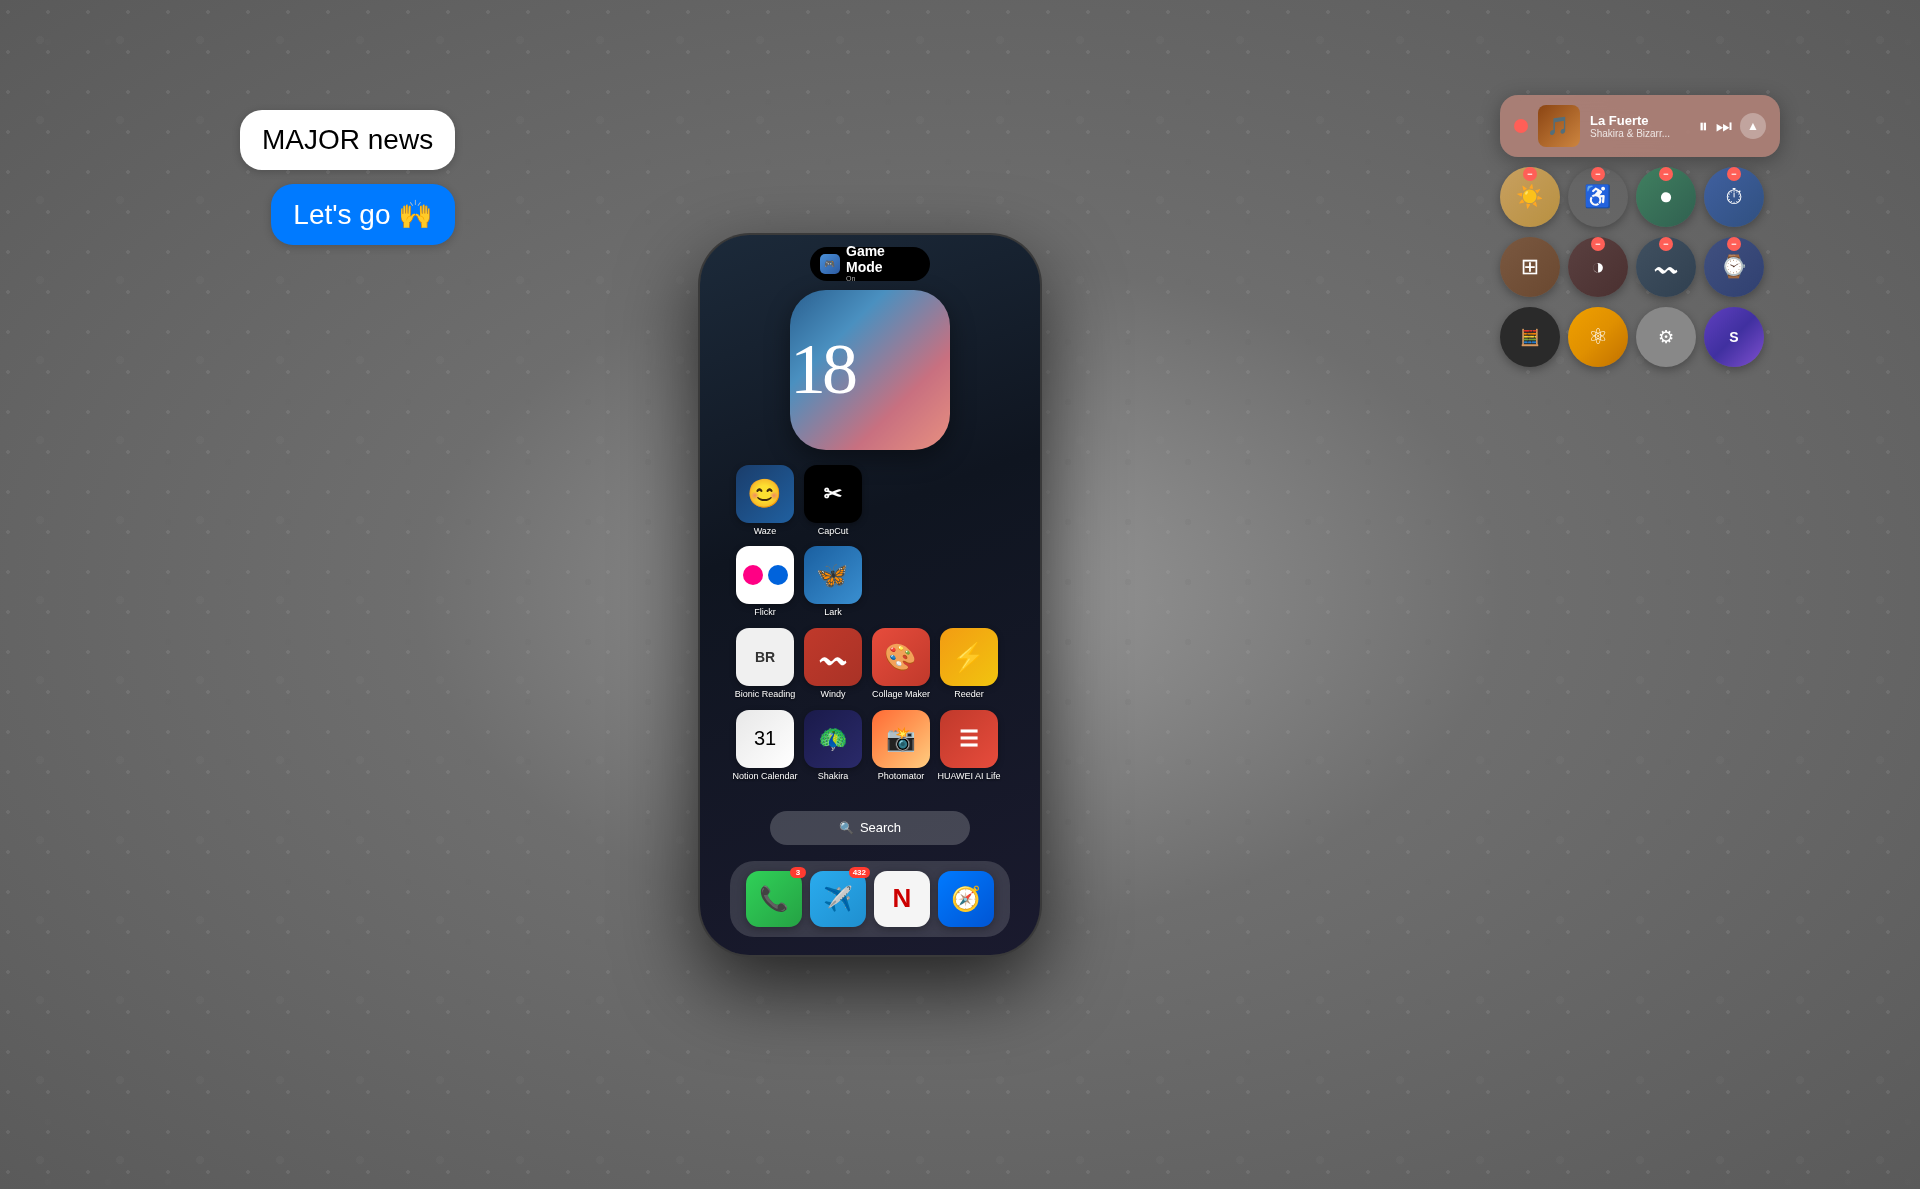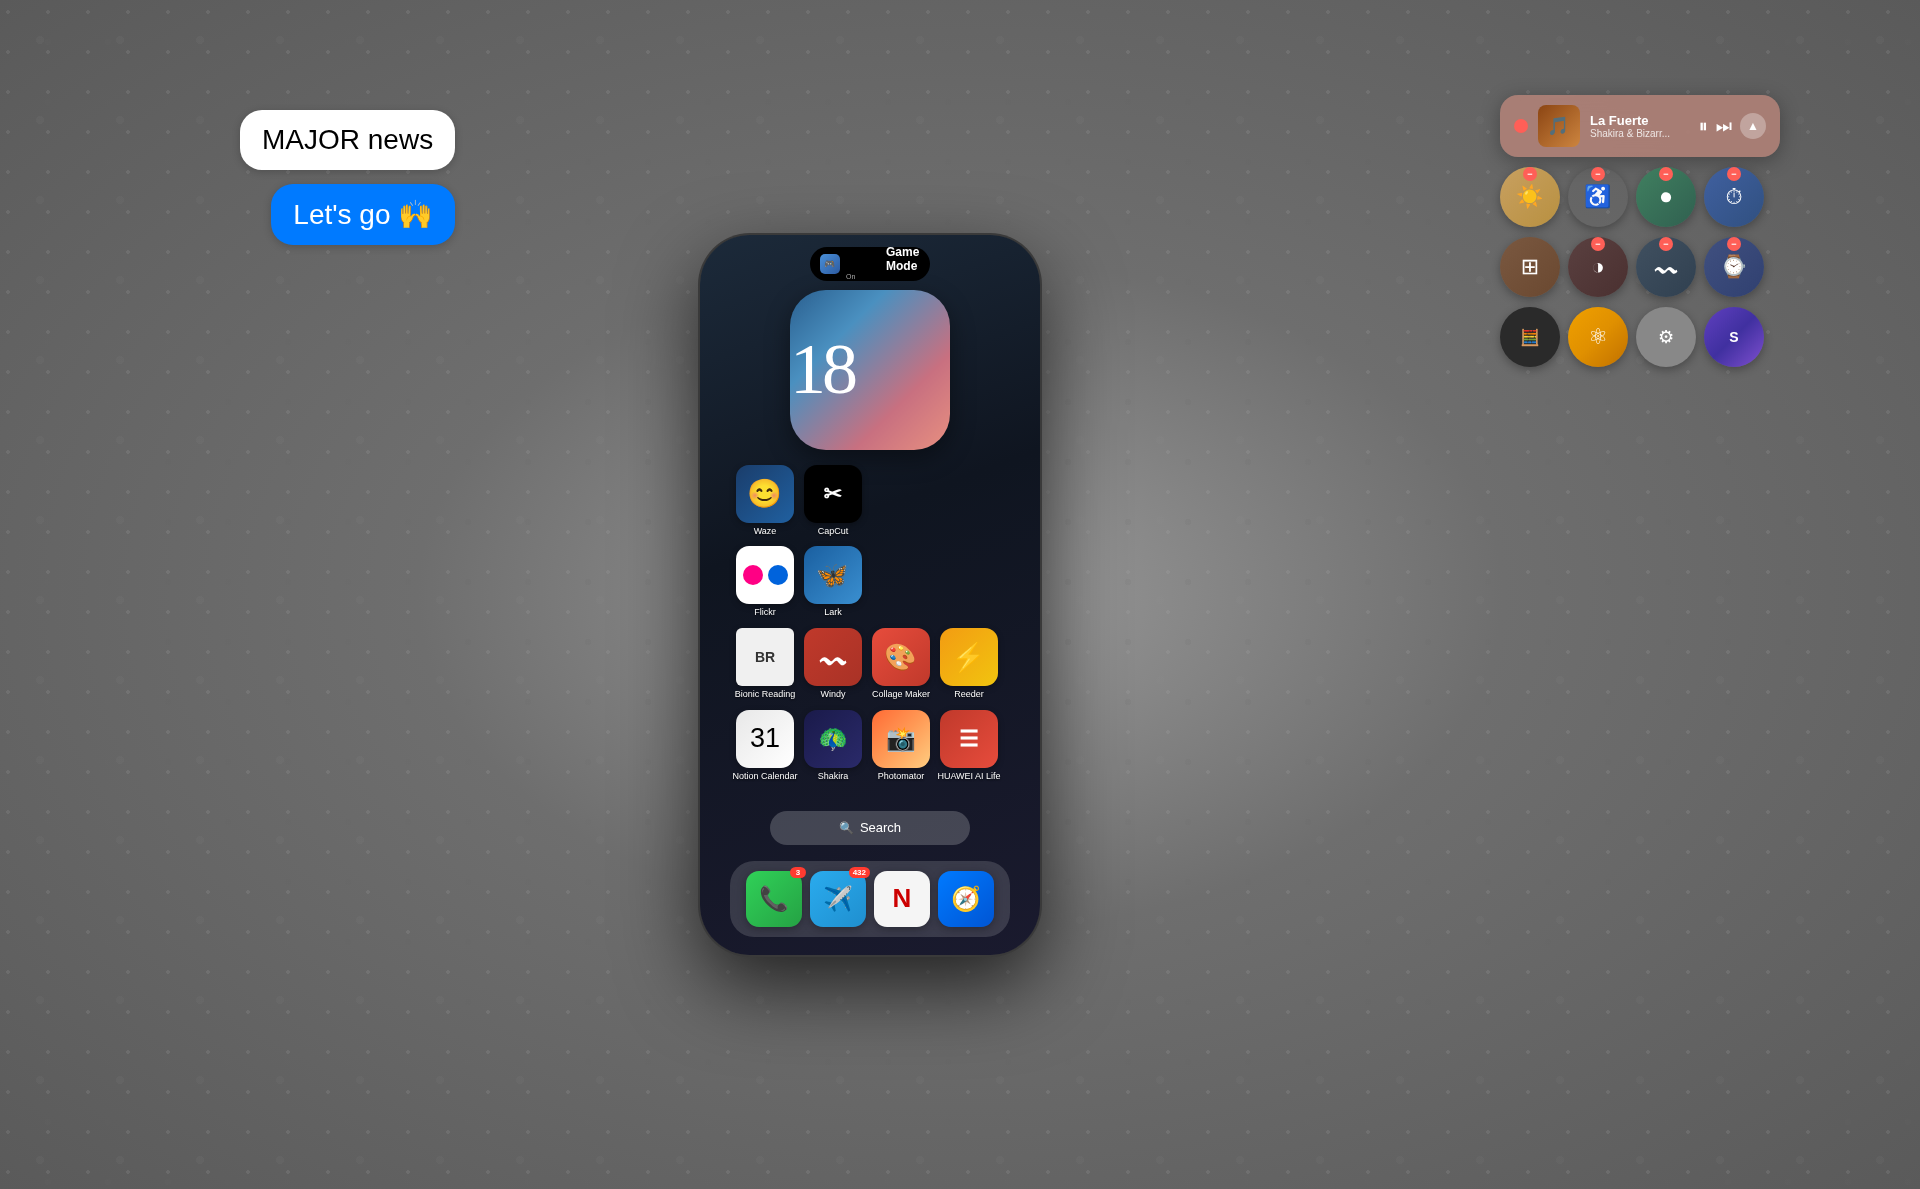--- a/index.html
+++ b/index.html
@@ -110,25 +110,24 @@
       align-items: center;
       justify-content: center;
       font-size: 9px;
       color: white;
     }
     .di-text {
       display: flex;
       flex-direction: column;
     }
     .di-title {
-      font-size: 12px;
+      font-size: 14px;
       color: white;
       font-weight: 600;
       line-height: 1.1;
-      margin-left: 40px;
     }
     .di-sub {
       font-size: 7px;
       color: #aaa;
       line-height: 1.1;
     }
 
     
     .hero-icon {
       position: absolute;
@@ -194,21 +193,21 @@
       text-shadow: 0 1px 2px rgba(0,0,0,0.8);
       white-space: nowrap;
       line-height: 1.2;
     }
 
     
     .icon-waze { background: linear-gradient(135deg, #1a3d6b, #2060a0); }
     .icon-capcut { background: #000; }
     .icon-flickr { background: #fff; }
     .icon-lark { background: linear-gradient(135deg, #1a5fa0, #3a8fd0); }
-    .icon-bionic { background: #f0f0f0; border-radius: 6px; }
+    .icon-bionic { background: #f0f0f0; }
     .icon-windy { background: linear-gradient(135deg, #c0392b, #a93226); }
     .icon-collage { background: linear-gradient(135deg, #e74c3c, #c0392b); }
     .icon-reeder { background: linear-gradient(135deg, #f39c12, #f1c40f); }
     .icon-notion-cal { background: linear-gradient(135deg, #e8e8e8, #ffffff); }
     .icon-peacock { background: linear-gradient(135deg, #1a1a4a, #2a2a6a); }
     .icon-photomator { background: linear-gradient(135deg, #ff6b35, #ff9a56, #ffcd80); }
     .icon-huawei { background: linear-gradient(135deg, #c0392b, #e74c3c); }
 
     
     .search-bar {
@@ -573,21 +572,21 @@
         </div>
         <div class="app-item" style="grid-column: 4; grid-row: 3;">
           <div class="app-icon icon-reeder">
             <span style="font-size:28px; color:#333;">⚡</span>
           </div>
           <span class="app-label">Reeder</span>
         </div>
 
         <div class="app-item" style="grid-column: 1; grid-row: 4;">
           <div class="app-icon icon-notion-cal">
-            <span style="font-size:27px;">31</span>
+            <span style="font-size:20px;">31</span>
           </div>
           <span class="app-label">Notion Calendar</span>
         </div>
         <div class="app-item" style="grid-column: 2; grid-row: 4;">
           <div class="app-icon icon-peacock">
             <span style="font-size:24px;">🦚</span>
           </div>
           <span class="app-label">Shakira</span>
         </div>
         <div class="app-item" style="grid-column: 3; grid-row: 4;">

